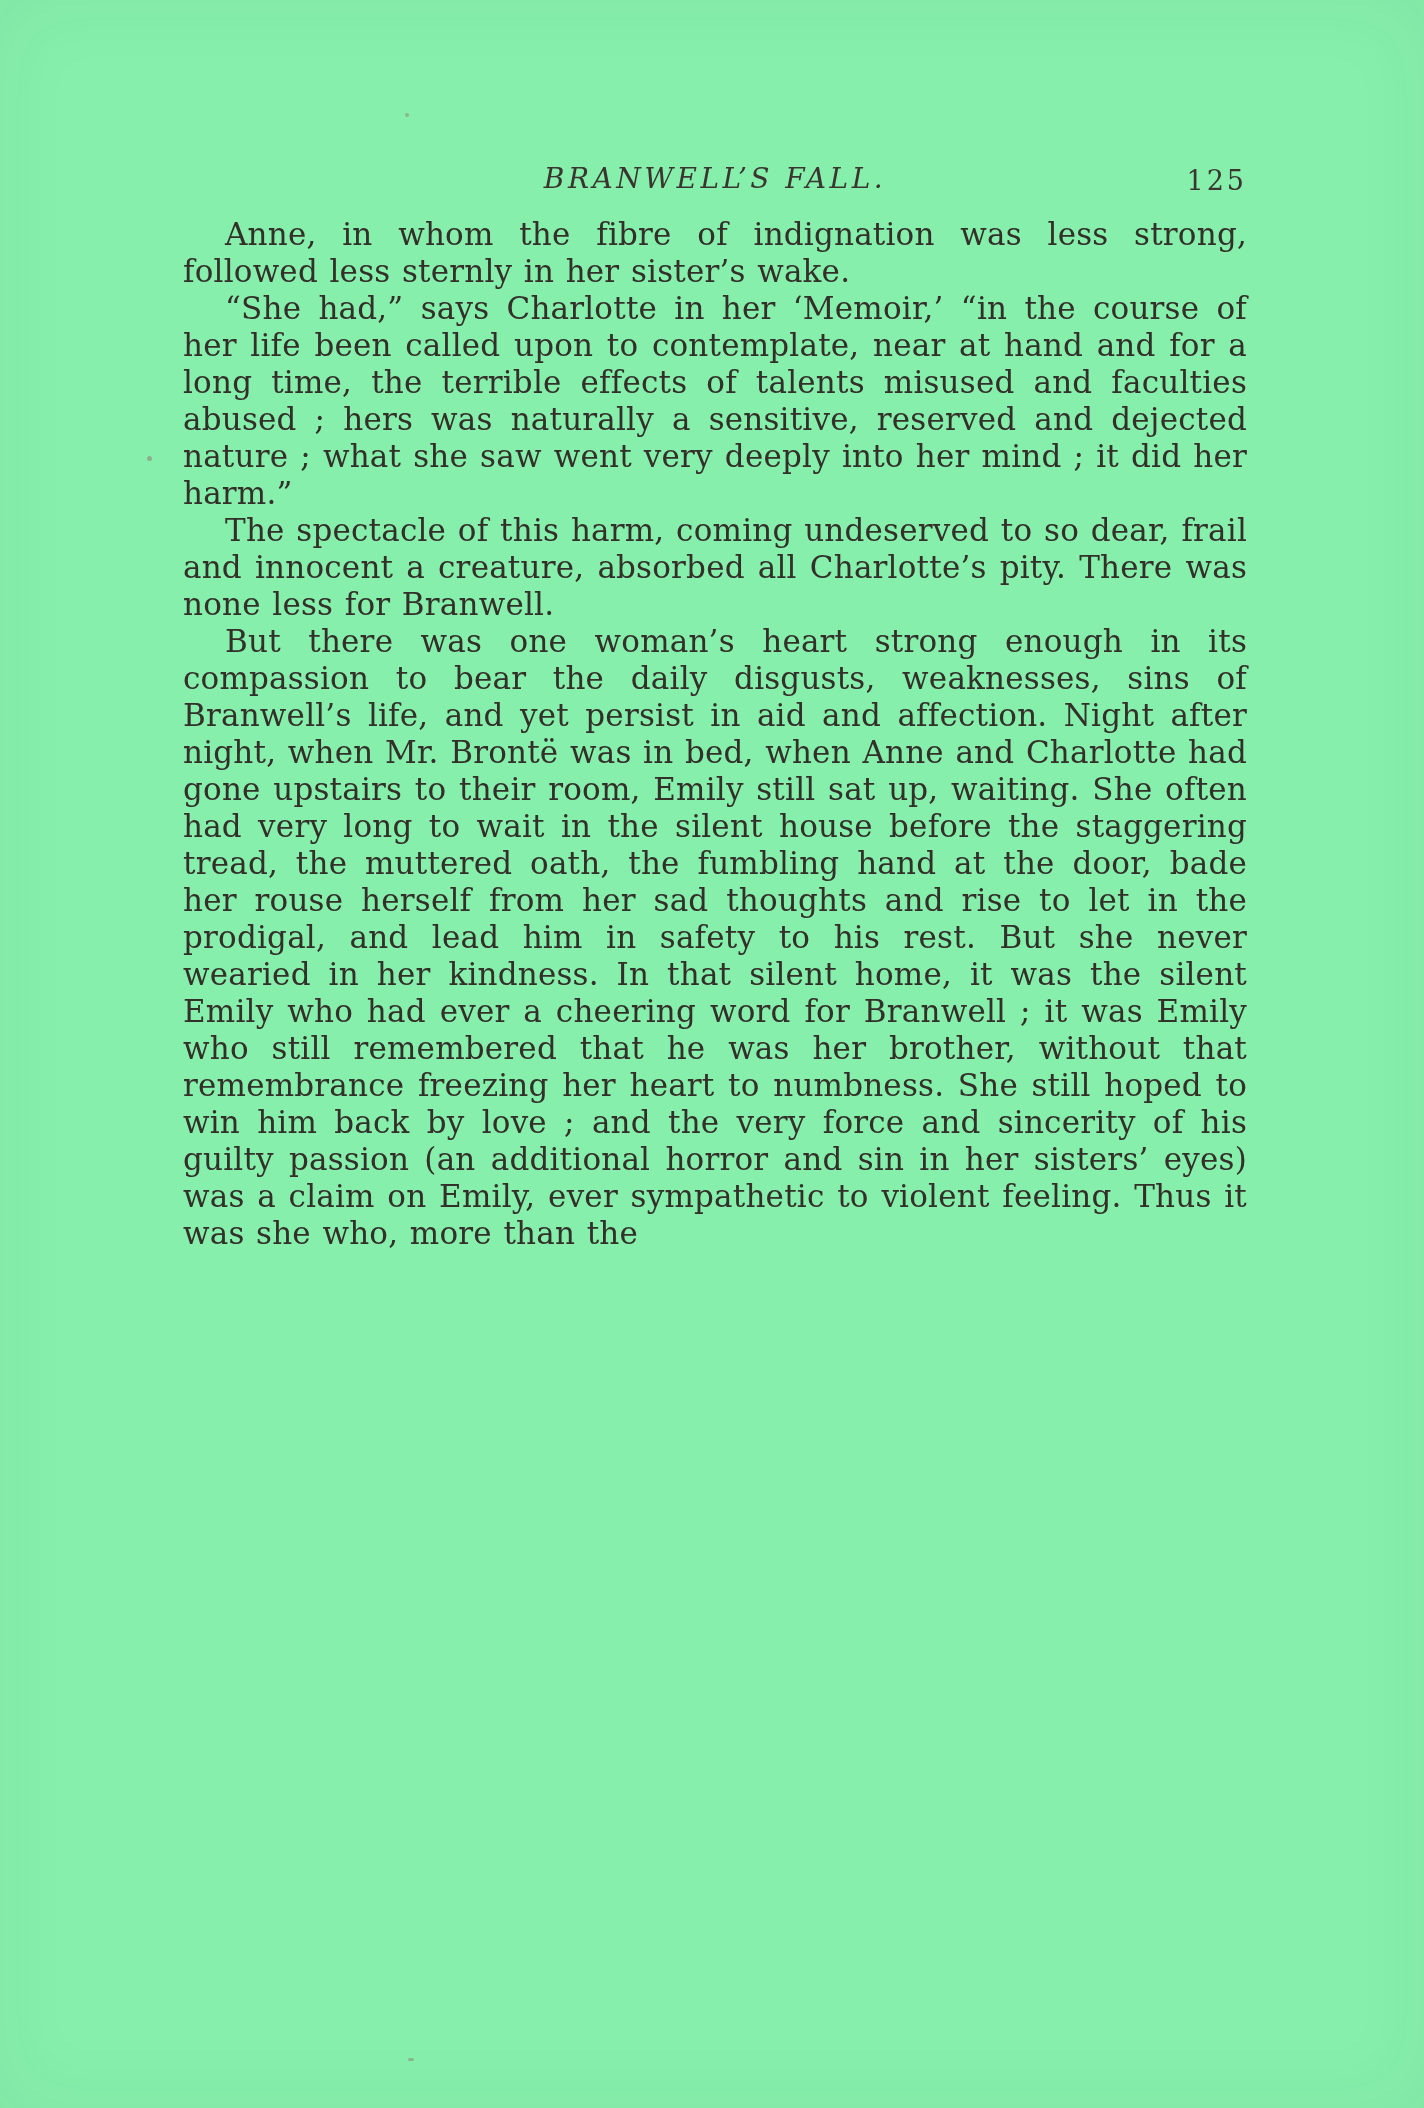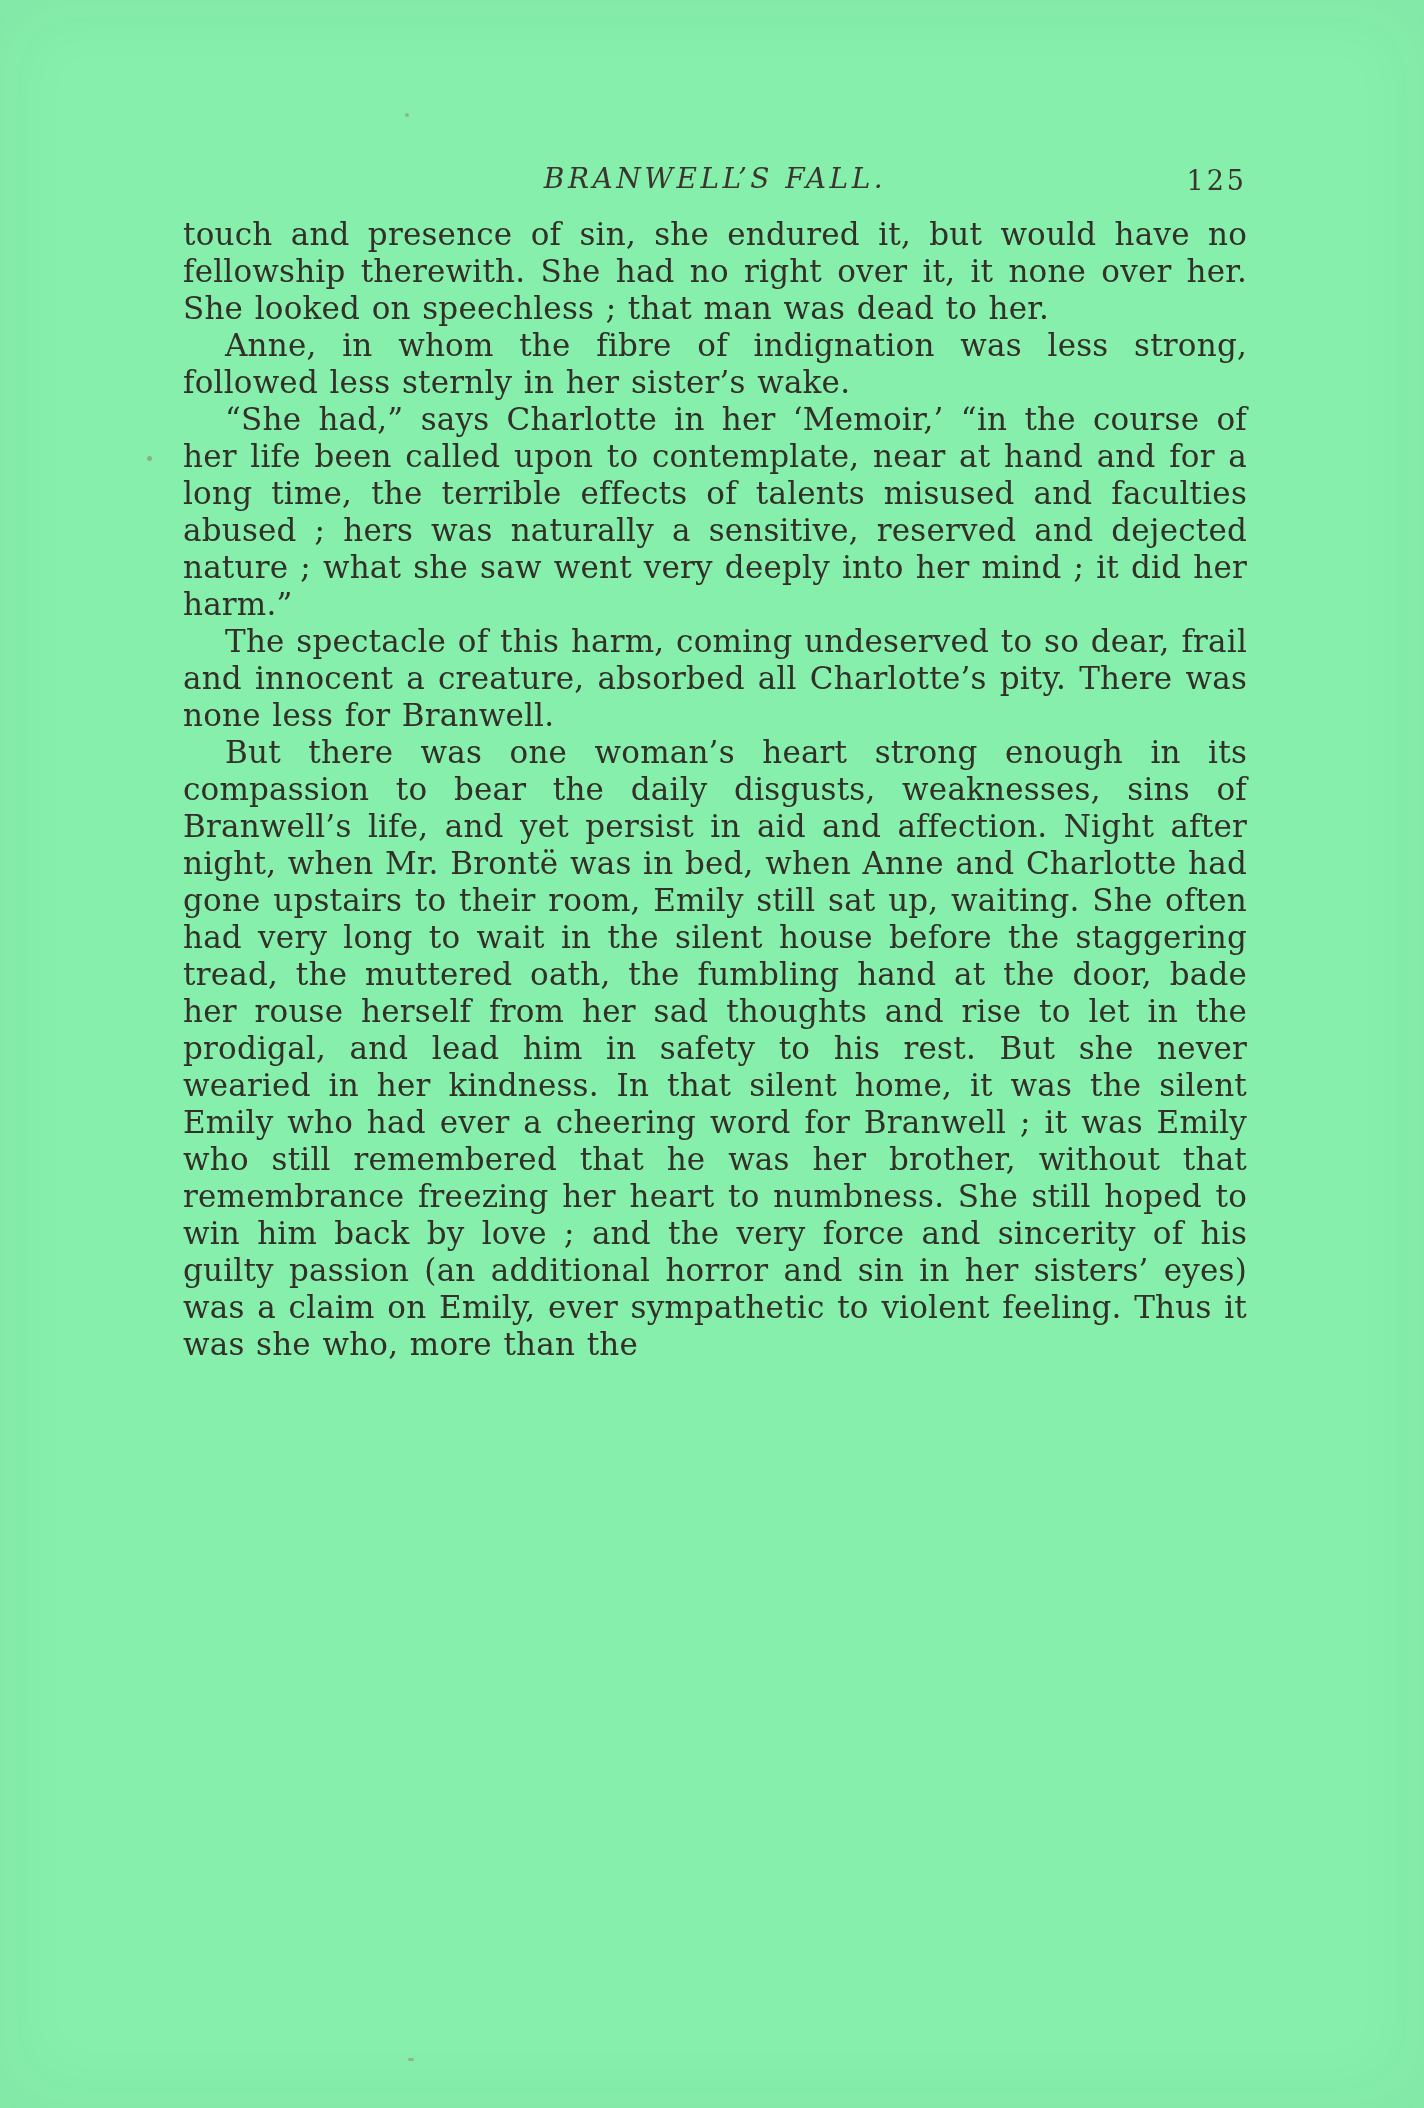--- a/index.html
+++ b/index.html
@@ -100,21 +100,20 @@
   <div class="scan-speck speck-top"></div>
 
   <header class="page-header">
     <h1 class="running-title">BRANWELL’S FALL.</h1>
     <span class="page-number">125</span>
   </header>
 
   <main class="page-body">
     <div class="margin-dot"></div>
 
-    <p class="paragraph continuation">touch and presence of sin, she endured it, but would have no fellowship therewith.  She had no right over it, it none over her.  She looked on speechless ; that man was dead to her.</p>
 
     <p class="paragraph">Anne, in whom the fibre of indignation was less strong, followed less sternly in her sister’s wake.</p>
 
     <p class="paragraph">“She had,” says Charlotte in her ‘Memoir,’ “in the course of her life been called upon to contemplate, near at hand and for a long time, the terrible effects of talents misused and faculties abused ; hers was naturally a sensitive, reserved and dejected nature ; what she saw went very deeply into her mind ; it did her harm.”</p>
 
     <p class="paragraph">The spectacle of this harm, coming undeserved to so dear, frail and innocent a creature, absorbed all Charlotte’s pity.  There was none less for Branwell.</p>
 
     <p class="paragraph">But there was one woman’s heart strong enough in its compassion to bear the daily disgusts, weaknesses, sins of Branwell’s life, and yet persist in aid and affection. Night after night, when Mr. Brontë was in bed, when Anne and Charlotte had gone upstairs to their room, Emily still sat up, waiting.  She often had very long to wait in the silent house before the staggering tread, the muttered oath, the fumbling hand at the door, bade her rouse herself from her sad thoughts and rise to let in the prodigal, and lead him in safety to his rest.  But she never wearied in her kindness.  In that silent home, it was the silent Emily who had ever a cheering word for Branwell ; it was Emily who still remembered that he was her brother, without that remembrance freezing her heart to numbness.  She still hoped to win him back by love ; and the very force and sincerity of his guilty passion (an additional horror and sin in her sisters’ eyes) was a claim on Emily, ever sympathetic to violent feeling.  Thus it was she who, more than the</p>
   </main>
 

